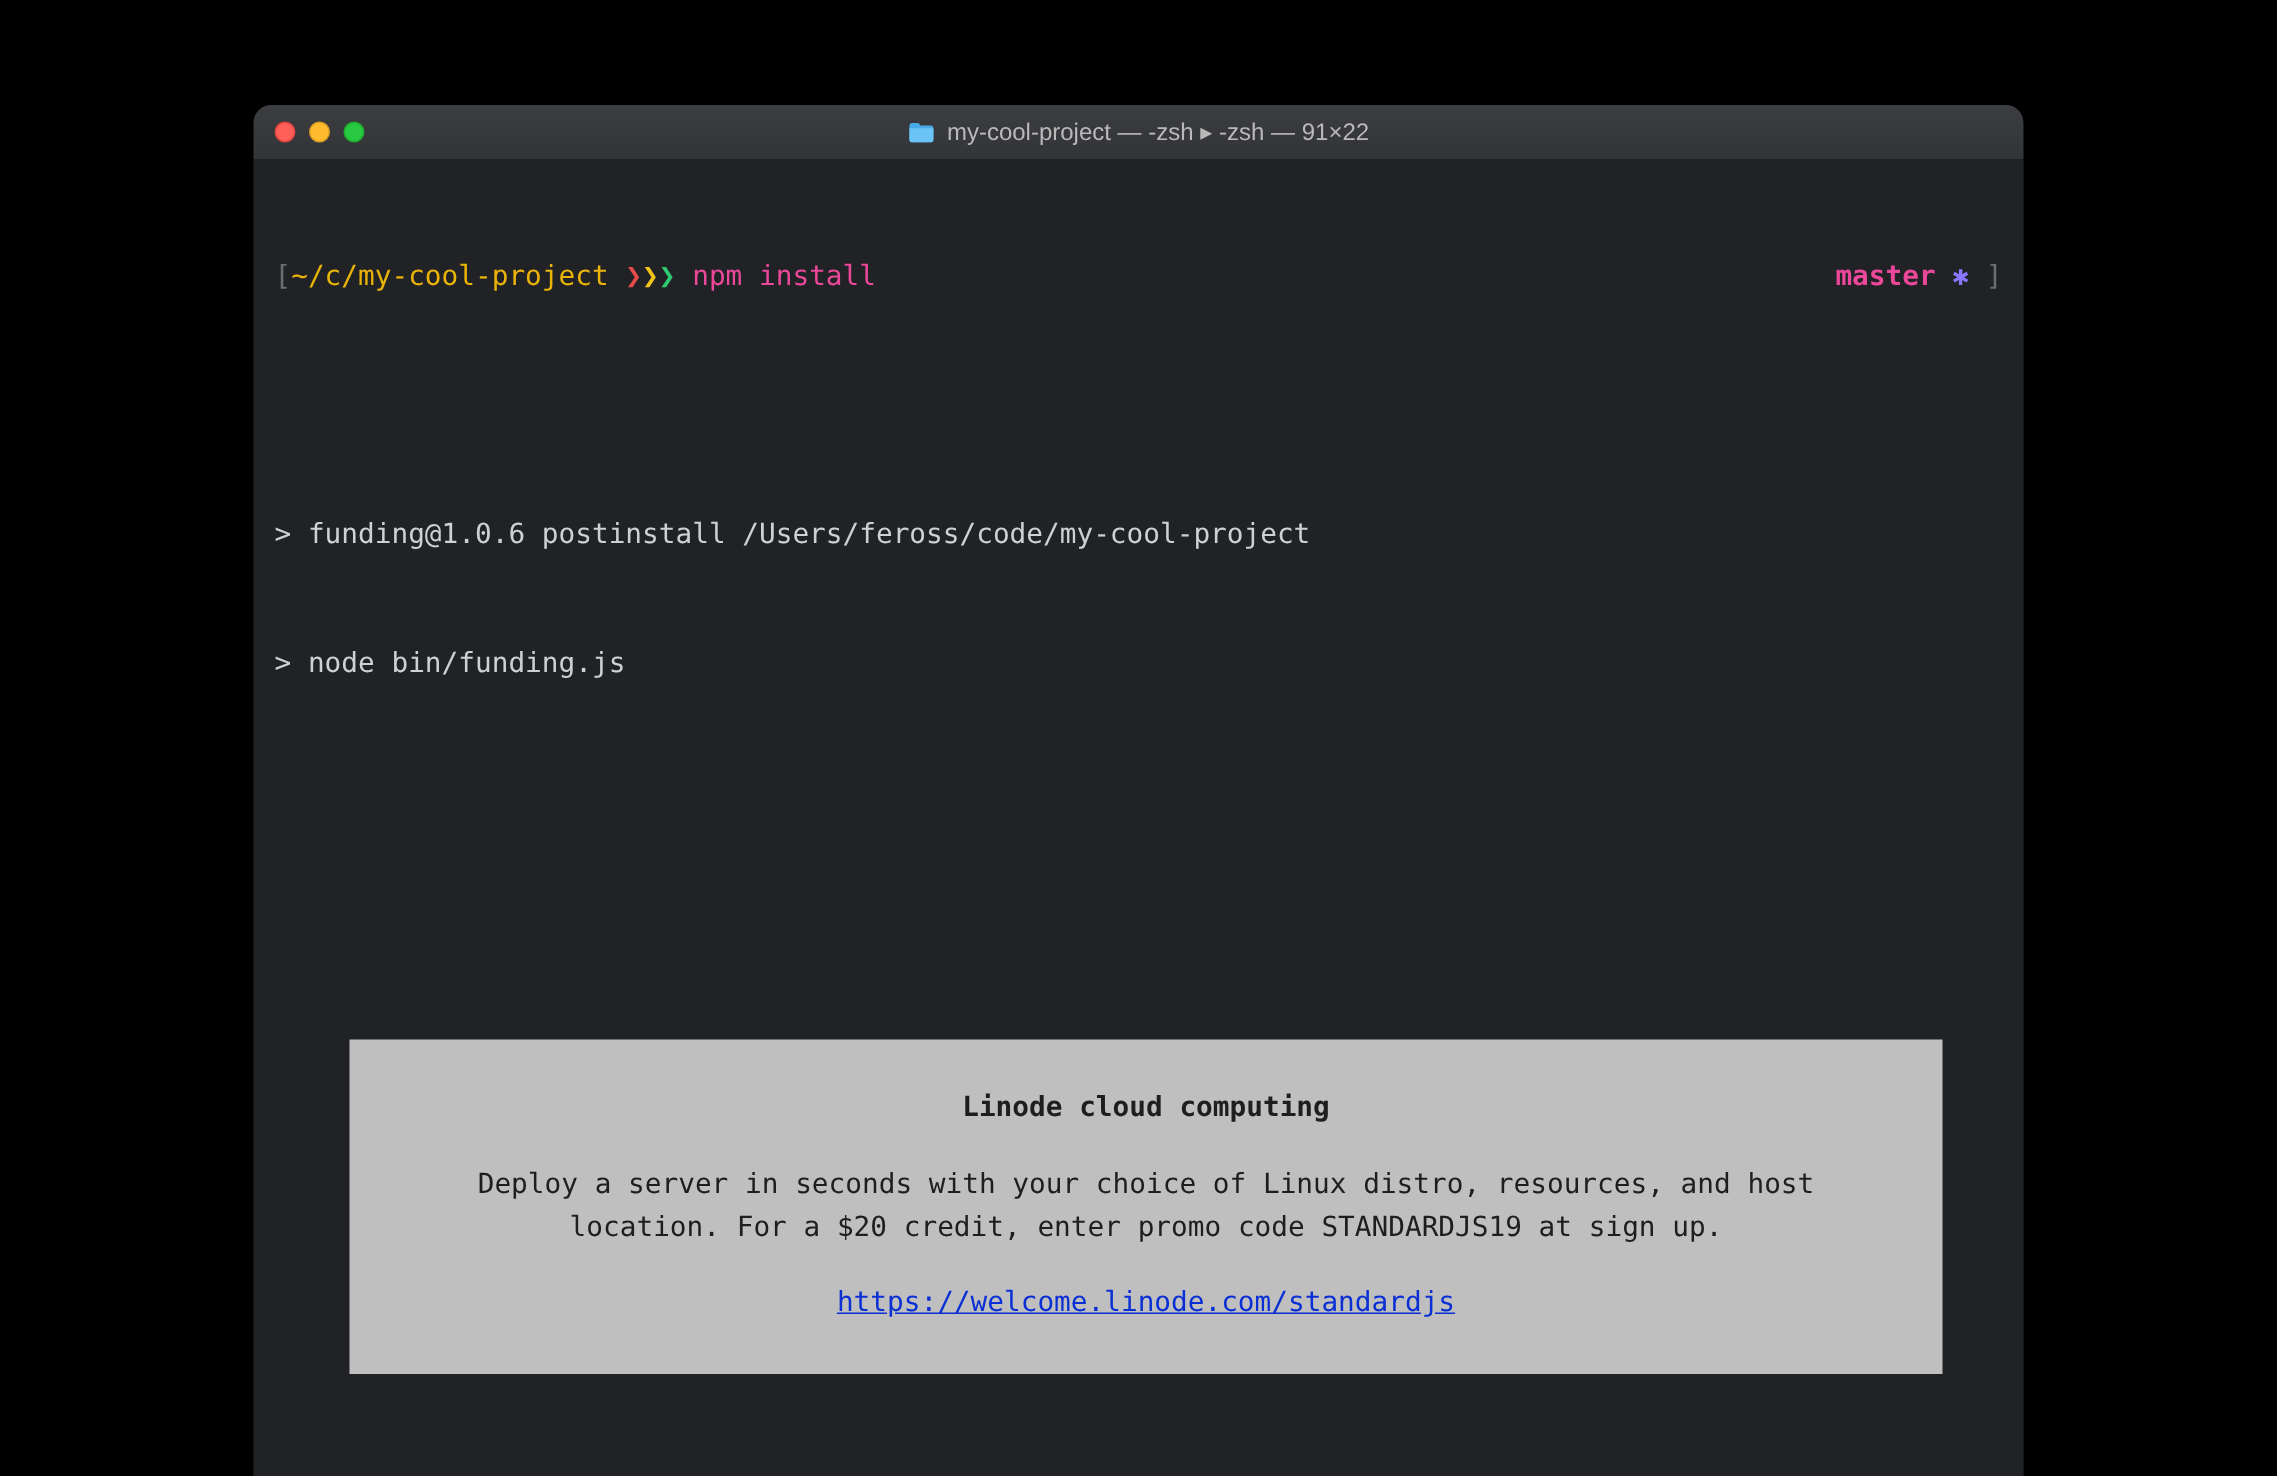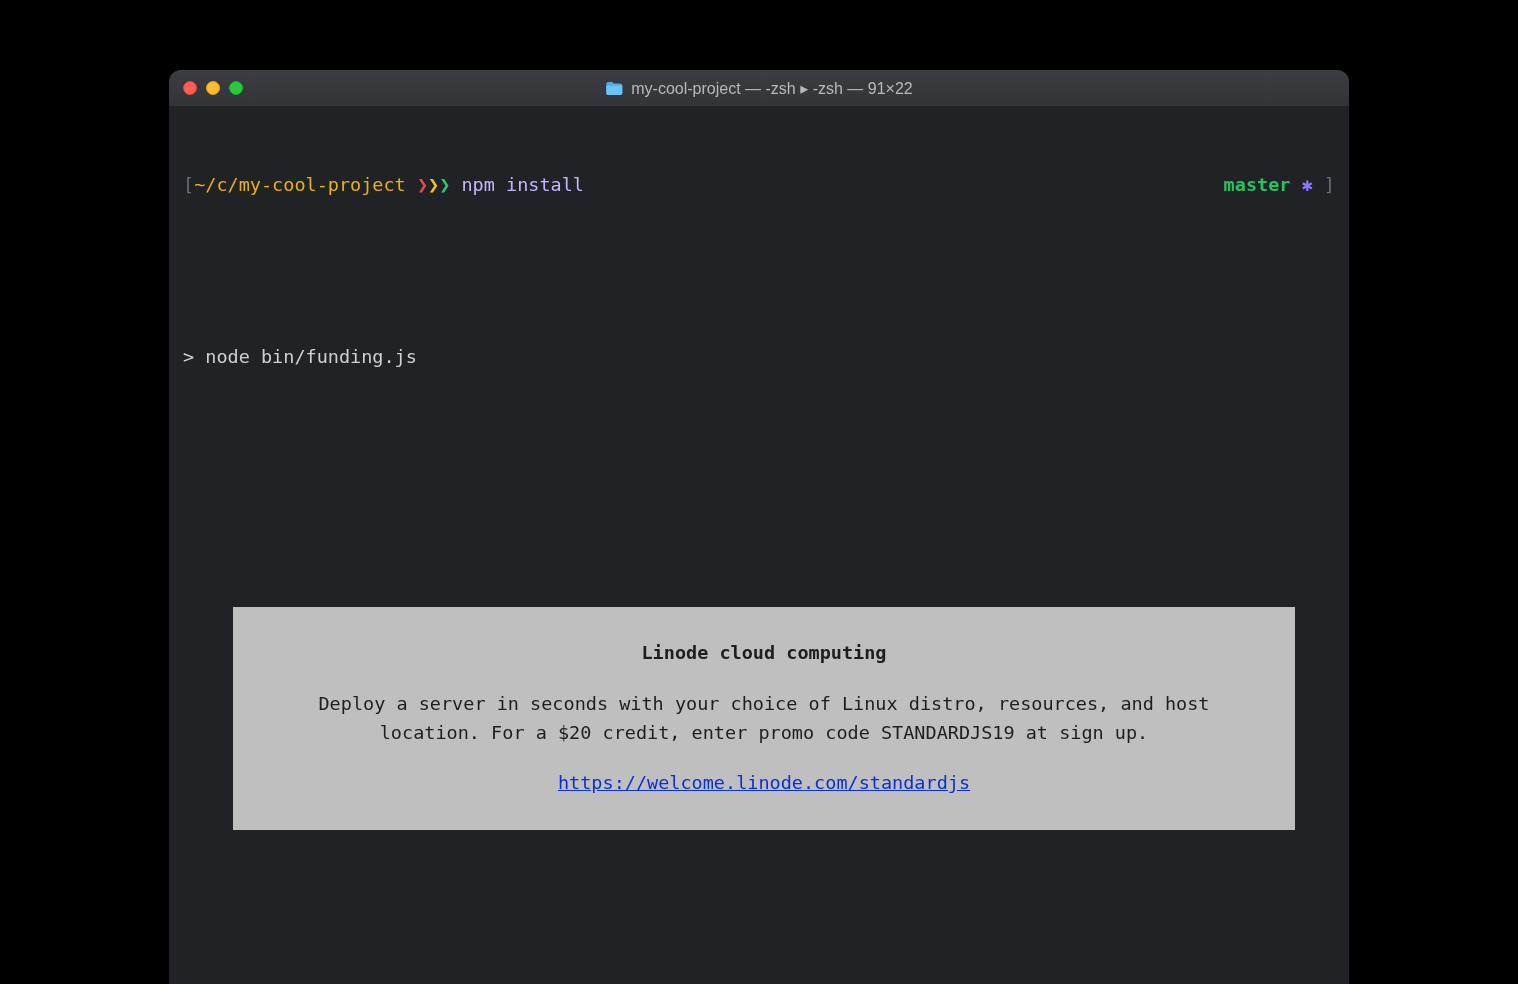--- a/index.html
+++ b/index.html
@@ -66,22 +66,22 @@
     white-space: pre;
   }
   .line { display: flex; }
   .line-right { margin-left: auto; }
   .dim-bracket { color: #6b6d72; }
   .path { color: #eab308; }
   .chevrons .c1 { color: #e54b4b; }
   .chevrons .c2 { color: #f0c419; }
   .chevrons .c3 { color: #2dca73; }
   .chevrons { font-weight: bold; }
-  .cmd { color: #c4b5fd; }
-  .branch { color: #22c55e; font-weight: bold; padding-left: 38px; }
+  .cmd { color: #ec4899; }
+  .branch { color: #ec4899; font-weight: bold; padding-left: 38px; }
   .asterisk { color: #8b77ff; font-weight: bold; }
   .output { color: #cfd0d2; }
   .ad-box {
     background: #bfbfbf;
     color: #1e1e1e;
     margin: 6px 40px 6px 50px;
     padding: 32px 40px 32px 40px;
     white-space: normal;
     text-align: center;
     line-height: 1.55;
@@ -112,20 +112,21 @@
           <path d="M1 4.5 L17 4.5 L17 12 Q17 14 15 14 L3 14 Q1 14 1 12 Z" fill="#6cc3f6"></path>
         </svg>
       </span>
       <span>my-cool-project — -zsh ▸ -zsh — 91×22</span>
     </div>
   </div>
 
   <div class="terminal-body">
     <div class="line"><span class="dim-bracket">[</span><span class="path">~/c/my-cool-project</span><span> </span><span class="chevrons"><span class="c1">❯</span><span class="c2">❯</span><span class="c3">❯</span></span><span> </span><span class="cmd">npm install</span><span class="line-right"><span class="branch">master</span><span> </span><span class="asterisk">✱</span><span> </span><span class="dim-bracket">]</span></span></div>
     <div class="spacer"></div>
+    <div class="output">&gt; funding@1.0.6 postinstall /Users/feross/code/my-cool-project</div>
     <div class="output">&gt; node bin/funding.js</div>
     <div class="spacer"></div>
     <div class="spacer"></div>
     <div class="ad-box">
       <div class="ad-title">Linode cloud computing</div>
       <div class="ad-body">Deploy a server in seconds with your choice of Linux distro, resources, and host location. For a $20 credit, enter promo code STANDARDJS19 at sign up.</div>
       <div><span class="ad-link">https://welcome.linode.com/standardjs</span></div>
     </div>
     <div class="spacer"></div>
     

